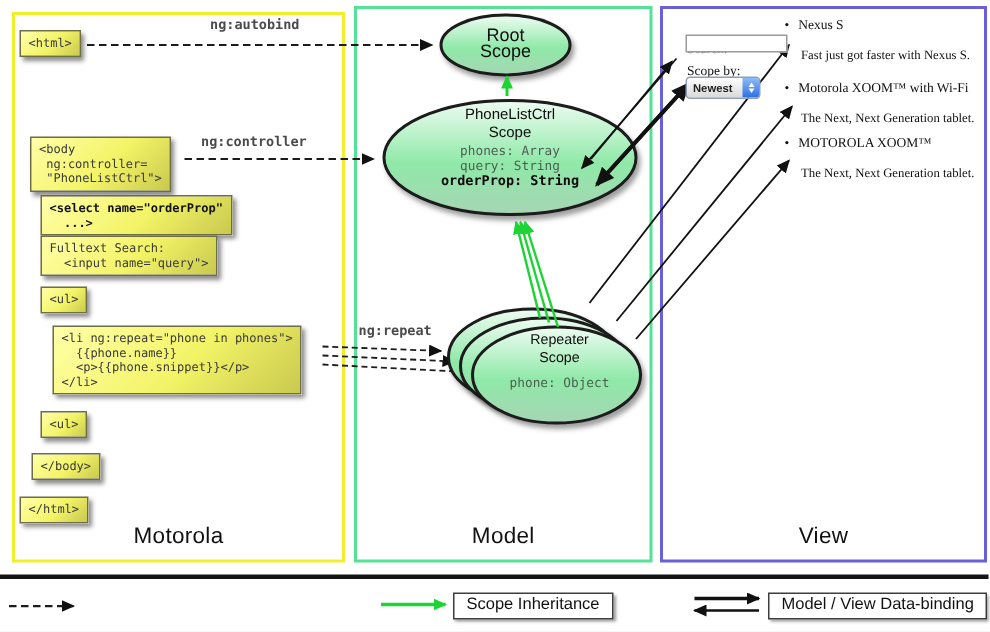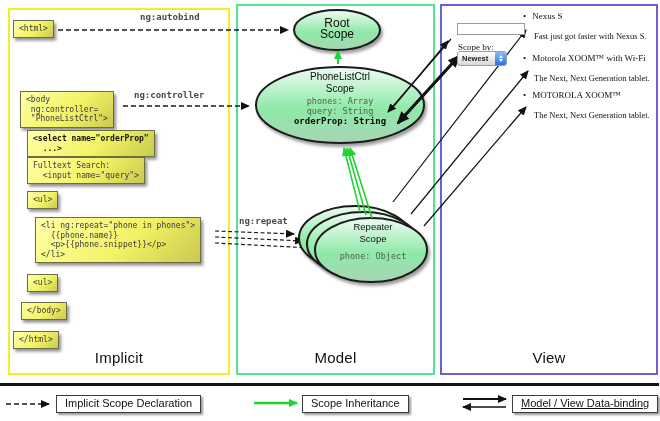--- a/index.html
+++ b/index.html
@@ -48,21 +48,21 @@
   .view-item .name{font-size:9px;}
   .view-item .bullet{margin-right:6px;font-size:9px;}
   .view-item .snippet{font-size:8.5px;margin:10px 0 0 11px;}
 
   #legend-line{position:absolute;left:0;top:383px;width:659px;height:2.5px;background:#141414;}
   .legend-box{position:absolute;top:395px;height:13px;background:#fff;border:1.5px solid #3d3d3d;
     box-shadow:1.5px 1.5px 2px rgba(0,0,0,0.4);font-size:11px;color:#111;
     padding:1px 8px 2px 8px;white-space:nowrap;}
   #legend-box-implicit{left:56px;}
   #legend-box-inherit{left:302px;}
-  #legend-box-binding{left:512px;text-decoration:underline;}
+  #legend-box-binding{left:512px;}
 </style>
 </head>
 <body>
 
 <div id="stage">
 
   <div class="col" id="col-template"></div>
   <div class="col" id="col-model"></div>
   <div class="col" id="col-view"></div>
 
@@ -167,22 +167,21 @@
   </div>
   <div class="view-item" style="top:53px;">
     <div class="name"><span class="bullet">•</span><span>Motorola XOOM™ with Wi-Fi</span></div>
     <div class="snippet">The Next, Next Generation tablet.</div>
   </div>
   <div class="view-item" style="top:90px;">
     <div class="name"><span class="bullet">•</span><span>MOTOROLA XOOM™</span></div>
     <div class="snippet">The Next, Next Generation tablet.</div>
   </div>
 
-  <div class="col-title" id="title-template">Implicit</div>
+  <div class="col-title" id="title-template">Motorola</div>
   <div class="col-title" id="title-model">Model</div>
   <div class="col-title" id="title-view">View</div>
 
   <div id="legend-line"></div>
-  <div class="legend-box" id="legend-box-implicit">Implicit Scope Declaration</div>
   <div class="legend-box" id="legend-box-inherit">Scope Inheritance</div>
   <div class="legend-box" id="legend-box-binding">Model / View Data-binding</div>
 
 </div>
 
 </body></html>

